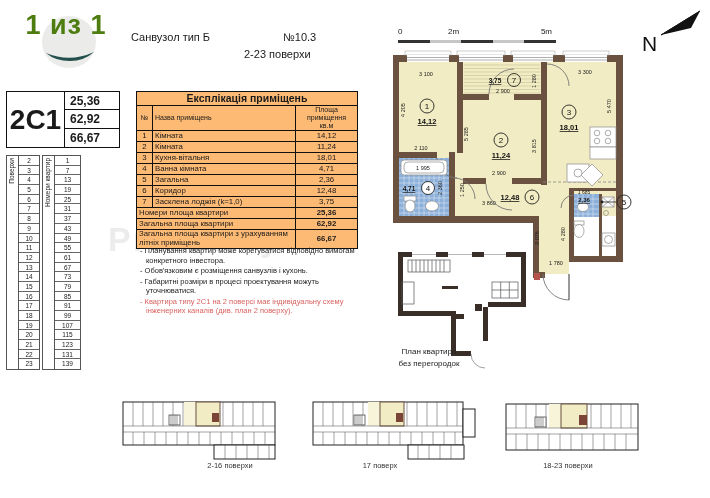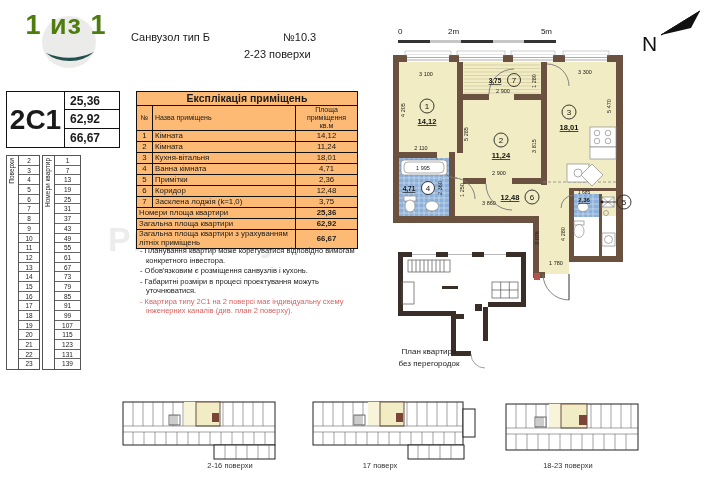--- a/index.html
+++ b/index.html
@@ -192,21 +192,21 @@
         <td>Кухня-вітальня</td>
         <td class="c-area">18,01</td>
       </tr>
         <tr class="r">
         <td class="c-num">4</td>
         <td>Ванна кімната</td>
         <td class="c-area">4,71</td>
       </tr>
         <tr class="r">
         <td class="c-num">5</td>
-        <td>Примітки</td>
+        <td>Загальна</td>
         <td class="c-area">2,36</td>
       </tr>
         <tr class="r">
         <td class="c-num">6</td>
         <td>Коридор</td>
         <td class="c-area">12,48</td>
       </tr>
         <tr class="r">
         <td class="c-num">7</td>
         <td>Засклена лоджія (k=1,0)</td>

